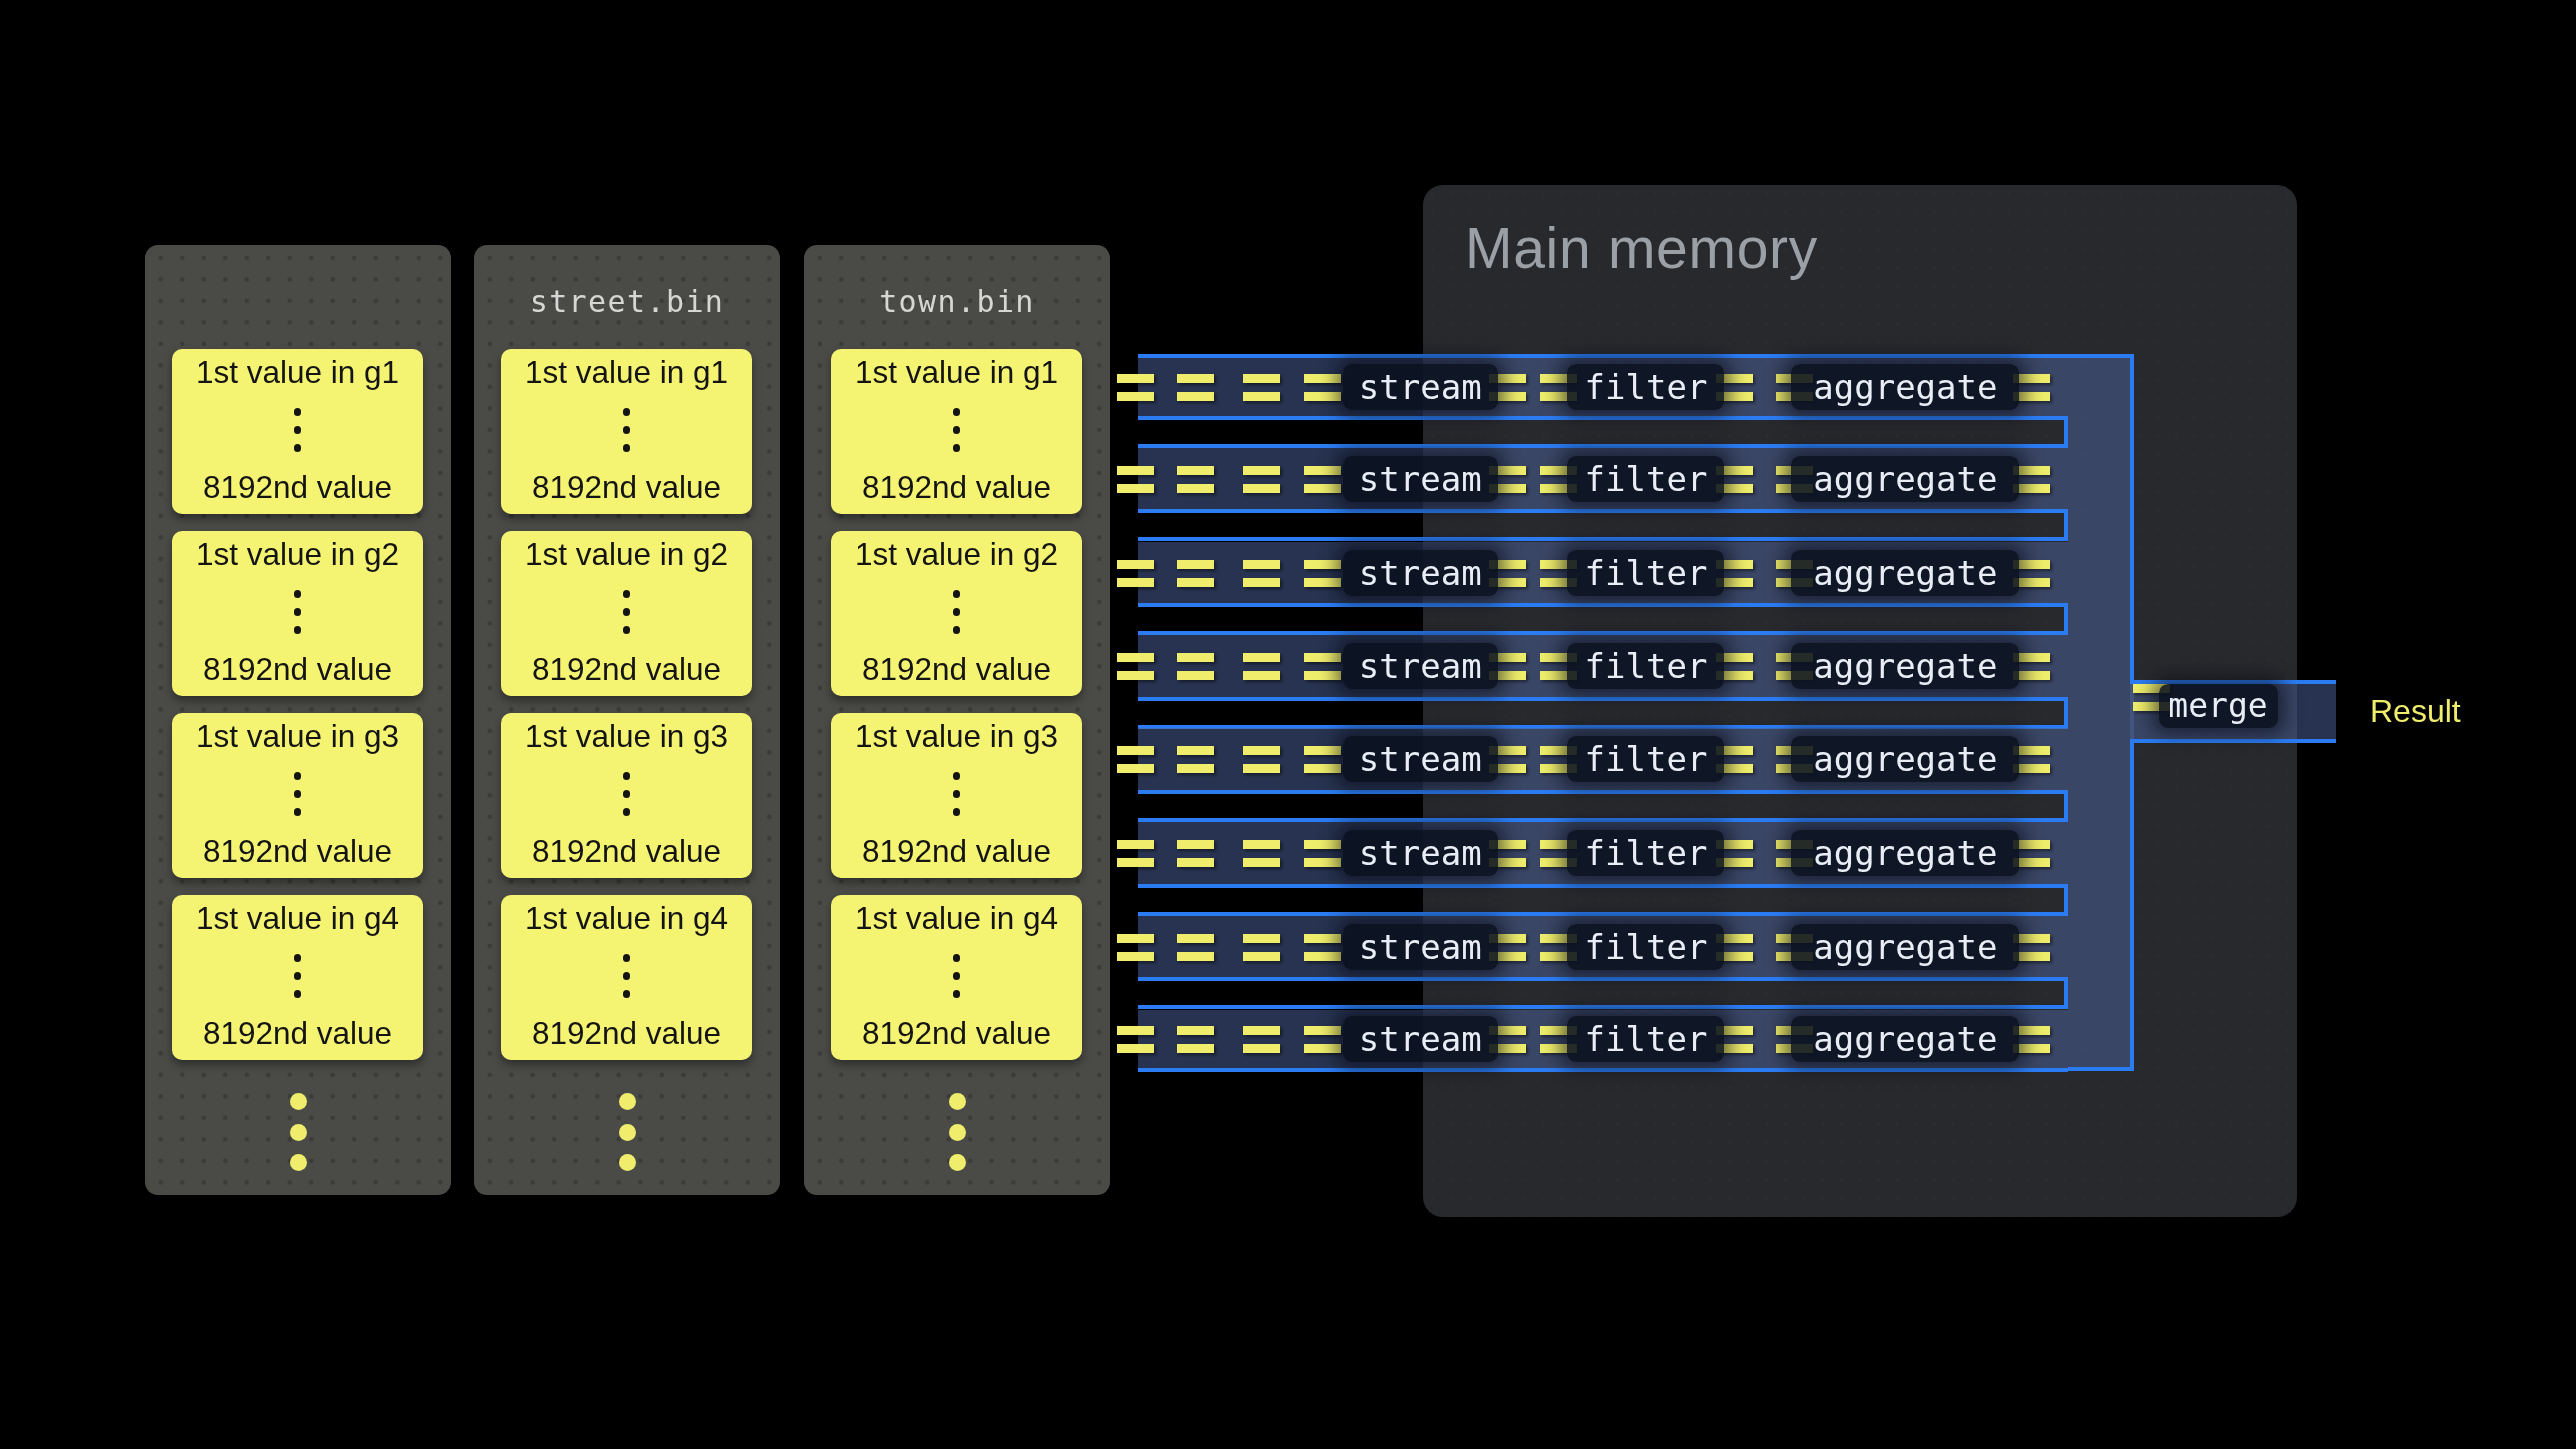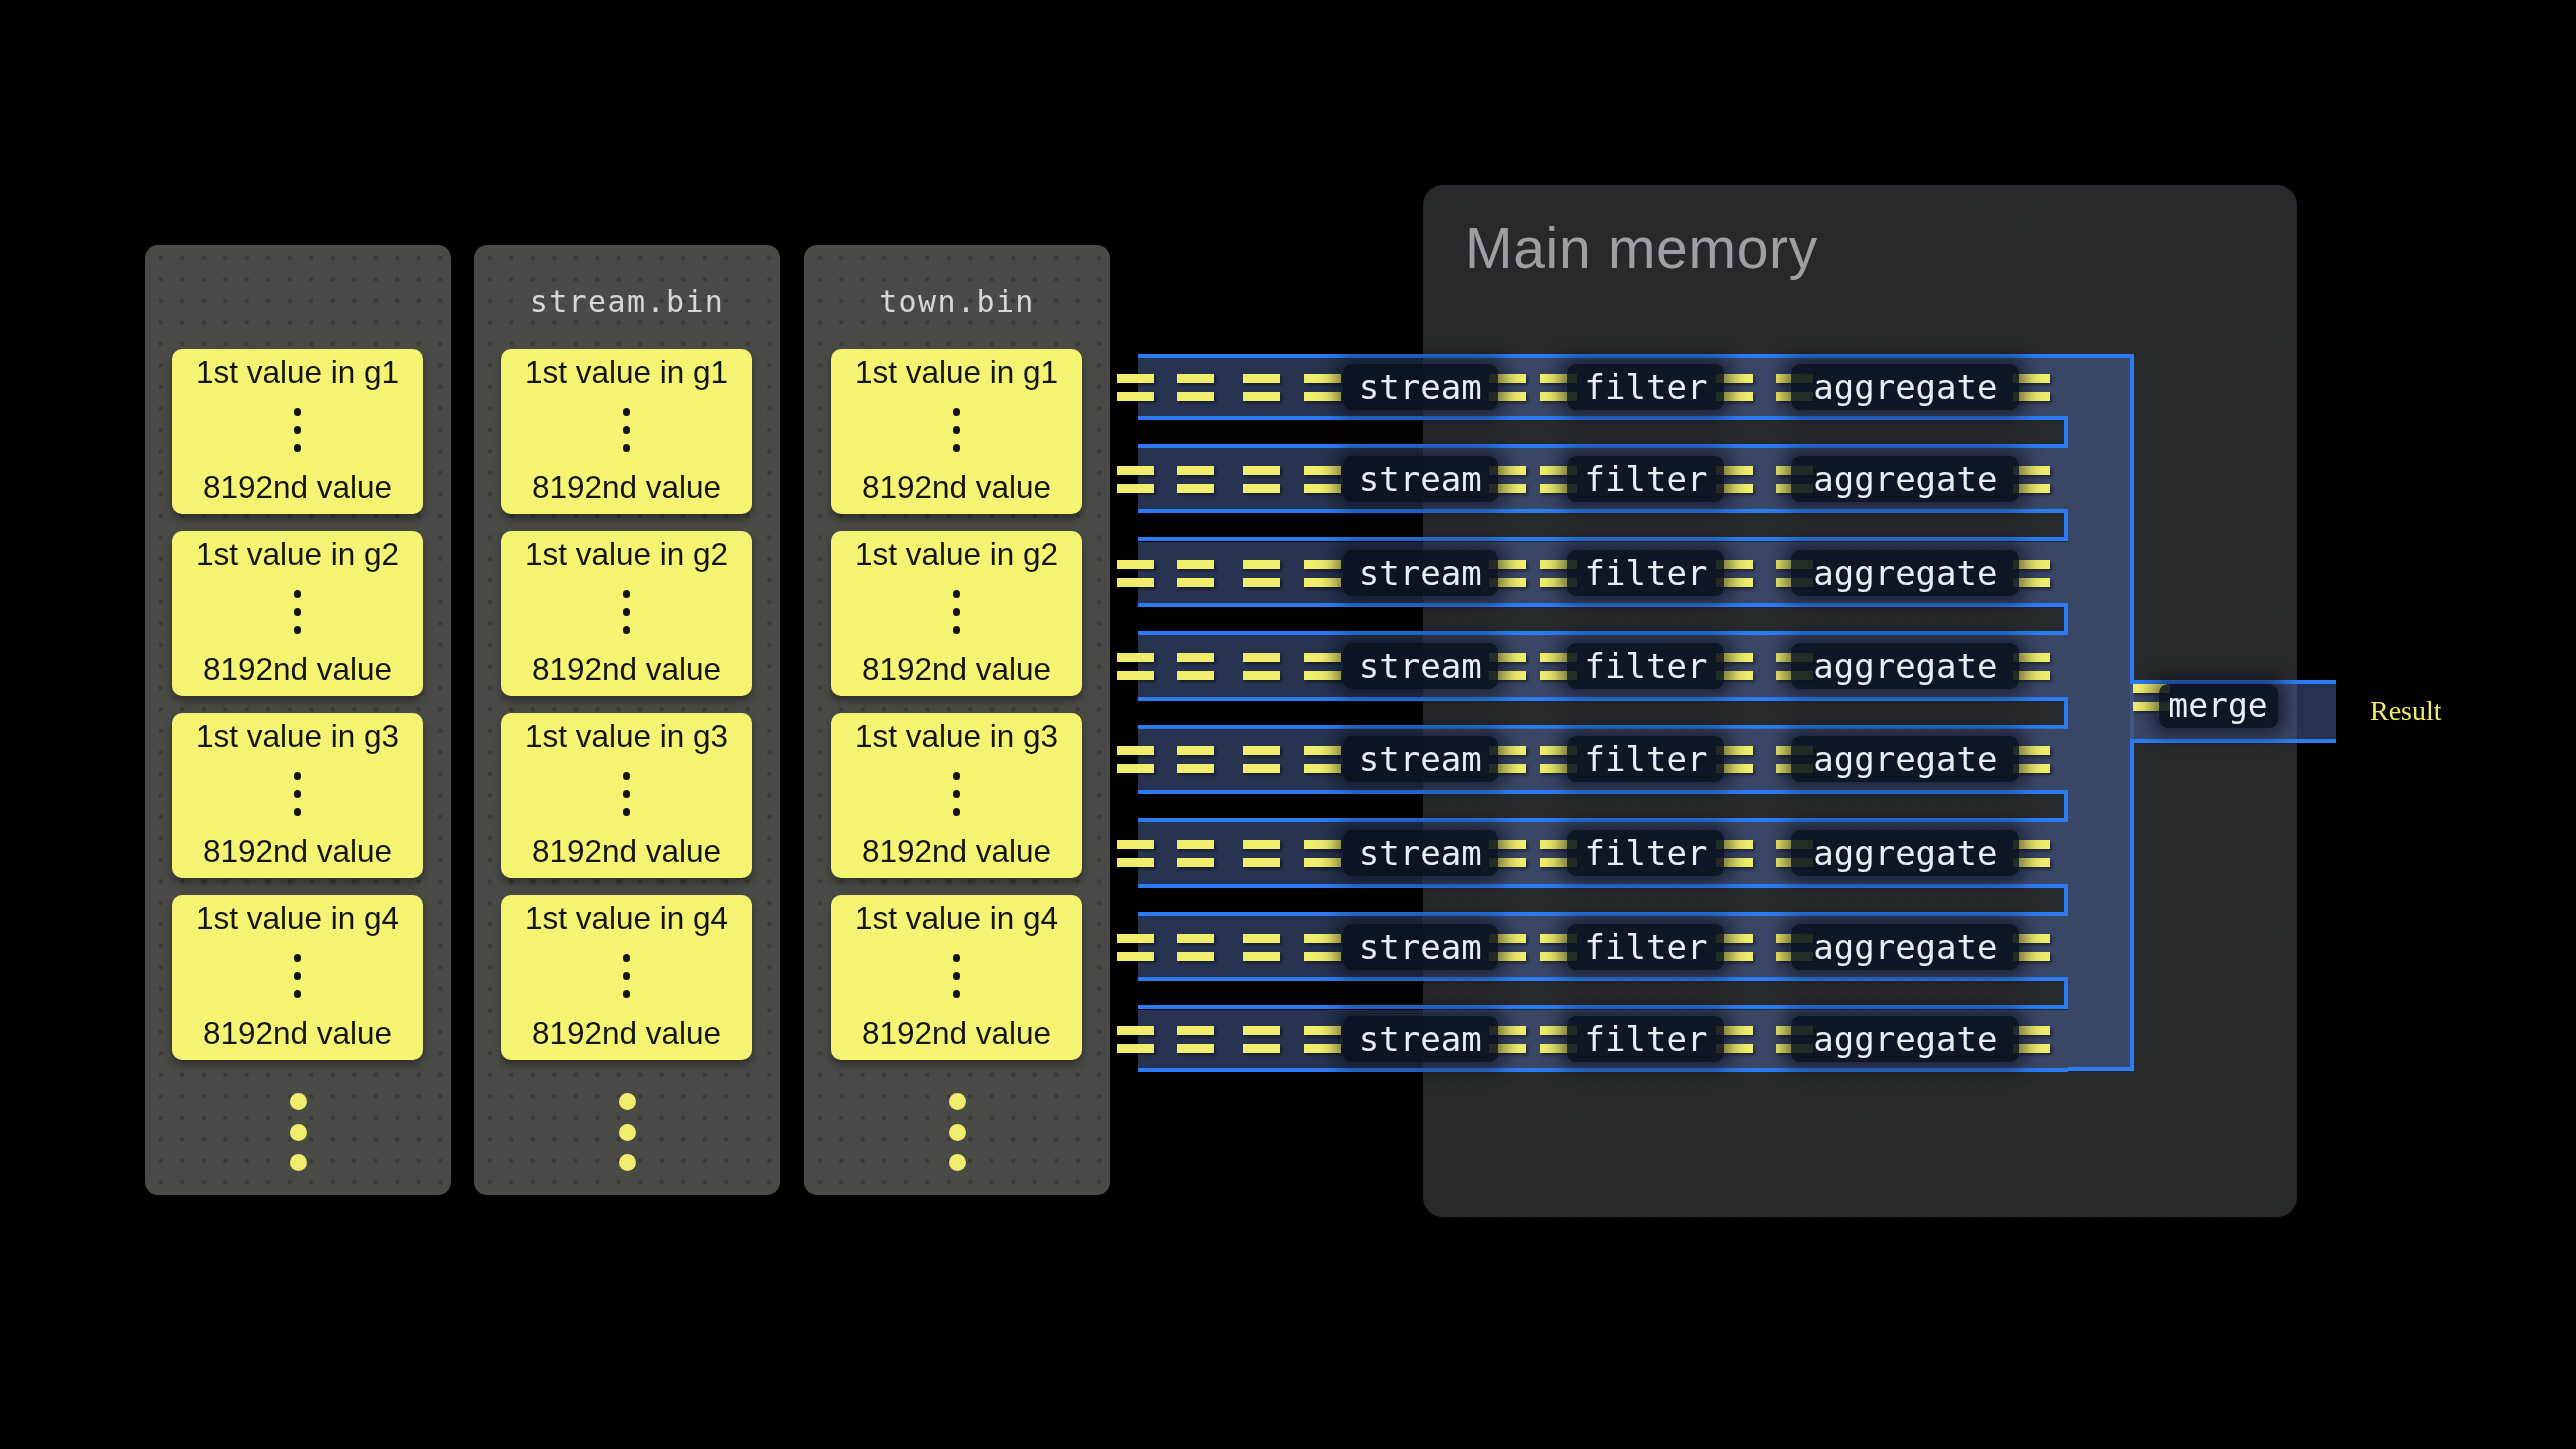--- a/index.html
+++ b/index.html
@@ -64,22 +64,22 @@
     color:var(--chip-text);font-family:"DejaVu Sans Mono","Liberation Mono",monospace;
     font-size:34px;line-height:46px;text-align:center;flex:none;
     box-shadow:0 0 17px 7.2px rgba(3,8,18,0.55);}
 
   
   .merge-band{position:absolute;left:2130px;top:680px;width:206px;height:63px;box-sizing:border-box;
     border-top:4.3px solid var(--blue);border-bottom:4.3px solid var(--blue);
     background:var(--lane-fill);display:flex;align-items:flex-start;}
   .merge-band .dash{margin-left:2.9px;}
   .chip-merge{width:119px;height:44px;line-height:44px;font-size:33px;margin-left:-11.4px;}
-  .result-label{position:absolute;left:2370px;top:688px;font-size:28px;line-height:46px;
-    color:var(--yellow);white-space:nowrap;font-family:Liberation Serif, serif;}
+  .result-label{position:absolute;left:2370px;top:688px;font-size:32px;line-height:46px;
+    color:var(--yellow);white-space:nowrap;}
 </style>
 </head>
 <body>
 
 <div class="stage">
 
   <div class="memory-panel">
     <div class="memory-title">Main memory</div>
   </div>
 
@@ -121,21 +121,21 @@
           </div>
           <div class="t">8192nd value</div>
         </div>
         <div class="coldots" style="top: 848px;">
           <i></i>
           <i></i>
           <i></i>
         </div>
       </div>
       <div class="file-col" style="left: 474px; top: 245px;">
-        <div class="file-header">stream.bin</div>
+        <div class="file-header">street.bin</div>
         <div class="gbox" style="top: 104px;">
           <div class="t">1st value in g1</div>
           <div class="minidots">
             <i></i>
             <i></i>
             <i></i>
           </div>
           <div class="t">8192nd value</div>
         </div>
         <div class="gbox" style="top: 286px;">

